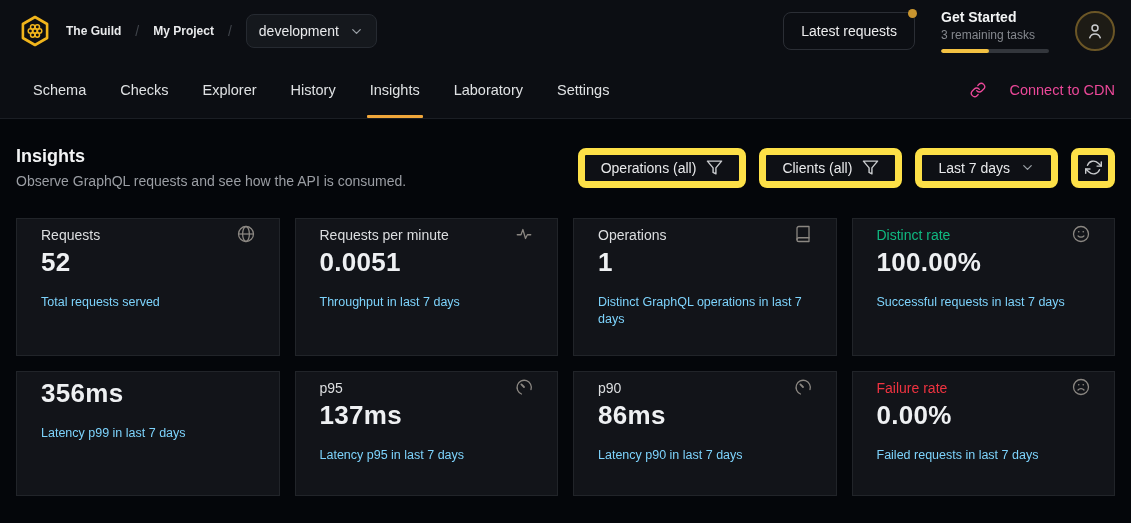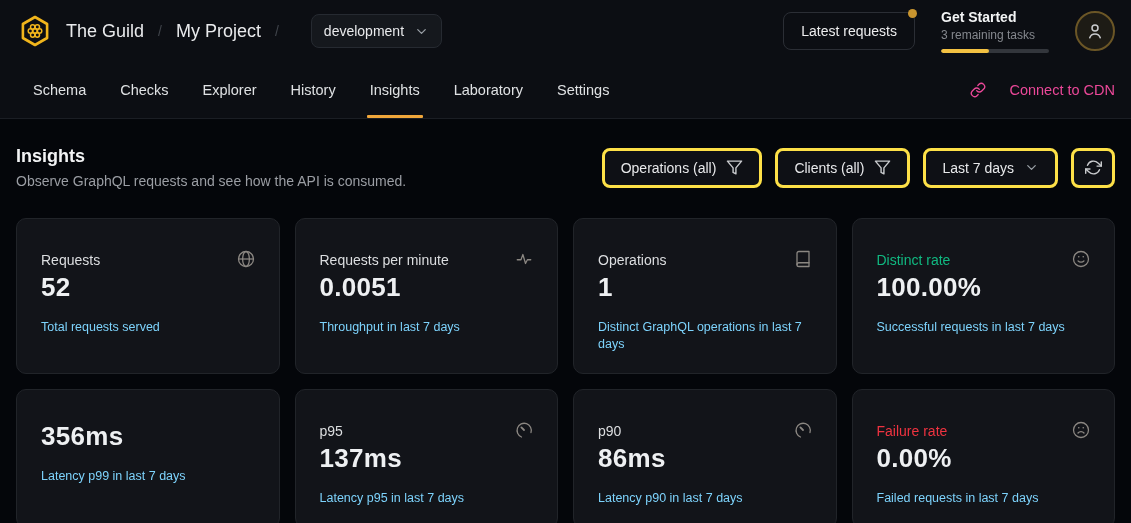--- a/index.html
+++ b/index.html
@@ -10,26 +10,26 @@
     color: #e8e9eb;
     overflow: hidden;
   }
   
   .header {
     height: 62px; background: #0c0e13;
     display: flex; align-items: center; padding: 0 16px;
   }
   .logo { width: 38px; height: 38px; display: flex; align-items: center; justify-content: center; cursor: pointer; }
   .crumbs { display: flex; align-items: center; margin-left: 12px; }
-  .crumb { font-size: 18px; font-weight: 400; color: #e9eaec; cursor: pointer; text-align: center; }
+  .crumb { font-size: 12px; font-weight: 700; color: #e9eaec; cursor: pointer; text-align: center; }
   .crumb-sep { color: #40444b; margin: 0 14px; font-size: 14px; }
   .target-select {
     display: flex; align-items: center; gap: 10px;
     background: #15181d; border: 1px solid #262a31; border-radius: 8px;
-    padding: 8px 12px; font-size: 14px; color: #e9eaec; cursor: pointer; margin-left: 18px;
+    padding: 8px 12px; font-size: 14px; color: #e9eaec; cursor: pointer;
   }
   .header-right { margin-left: auto; display: flex; align-items: center; gap: 26px; }
   .latest-btn {
     position: relative; background: transparent; border: 1px solid #2b2e35;
     border-radius: 8px; padding: 10px 17px; font-size: 14px; color: #ededee;
     font-family: inherit; cursor: pointer;
   }
   .latest-btn .dot {
     position: absolute; top: -4px; right: -3px; width: 9px; height: 9px;
     border-radius: 50%; background: #c9952f;
@@ -64,31 +64,31 @@
     color: #ec4899; font-size: 14.5px; font-weight: 500; cursor: pointer;
   }
   
   .main { padding: 27px 16px 20px; }
   .section-head { display: flex; align-items: center; justify-content: space-between; }
   .sec-title { font-size: 18px; font-weight: 700; color: #f2f3f4; }
   .sec-sub { font-size: 14px; color: #9b9ea4; margin-top: 6px; }
   .filters { display: flex; gap: 13px; }
   .filter-btn {
     height: 40px; display: flex; align-items: center; gap: 10px;
-    background: #0e1015; border: 3px solid #fde047; border-radius: 8px;
+    background: #0e1015; border: 7px solid #fde047; border-radius: 8px;
     padding: 0 16px; font-size: 14px; color: #e8e9eb;
     font-family: inherit; cursor: pointer;
   }
   .filter-btn.icon-only { width: 44px; justify-content: center; padding: 0; color: #d6d8da; }
   .filter-btn svg { color: #c8cacd; }
   
   .cards { margin-top: 29px; display: grid; grid-template-columns: repeat(4, 1fr); gap: 15px; }
   .card {
-    background: #121419; border: 1px solid #212429; border-radius: 10px;
-    padding: 31px 24px 20px;
+    background: #121419; border: 1px solid #212429; border-radius: 0;
+    padding: 6px 24px 20px;
   }
   .card.r1 { min-height: 138px; }
   .card.r2 { min-height: 125px; }
   .card-head { display: flex; align-items: flex-start; justify-content: space-between; }
   .card-title { font-size: 14px; color: #dcdee0; padding-top: 2px; }
   .card-title.green { color: #10b981; }
   .card-title.red { color: #ef3340; }
   .card-icon { color: #8b8782; }
   .card-value { font-size: 26px; font-weight: 700; color: #eef0f2; letter-spacing: 0.3px; }
   .card-desc { font-size: 12.5px; color: #7dd3fc; margin-top: 16px; line-height: 1.35; max-width: 215px; }

